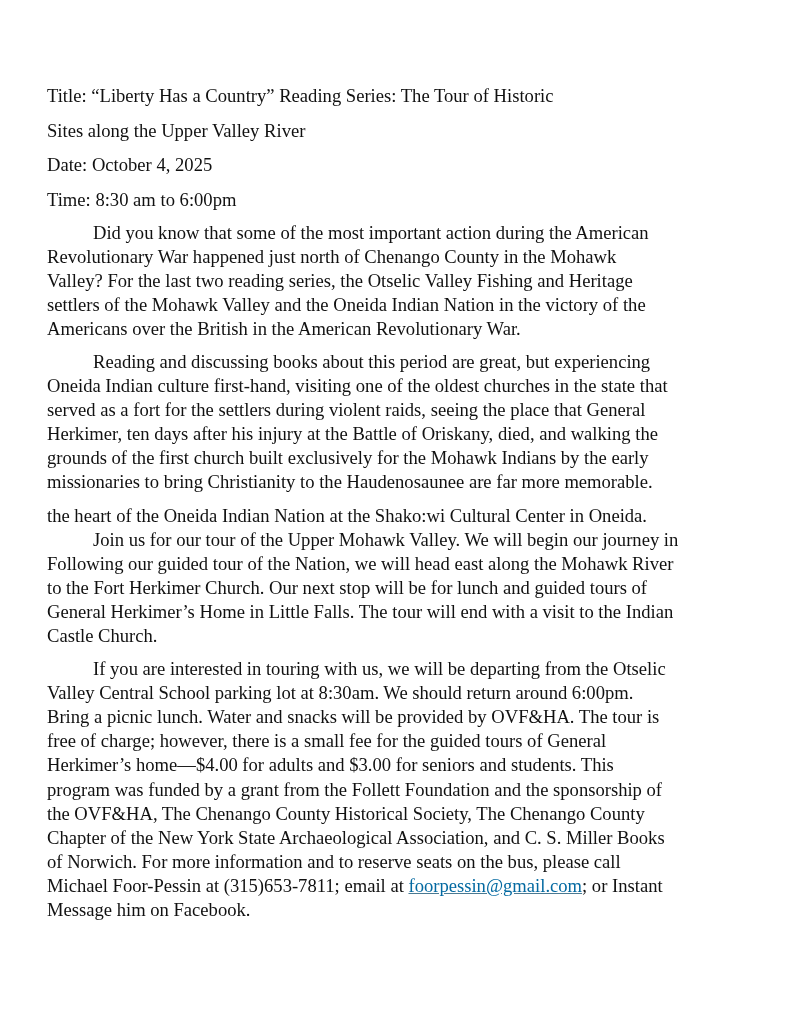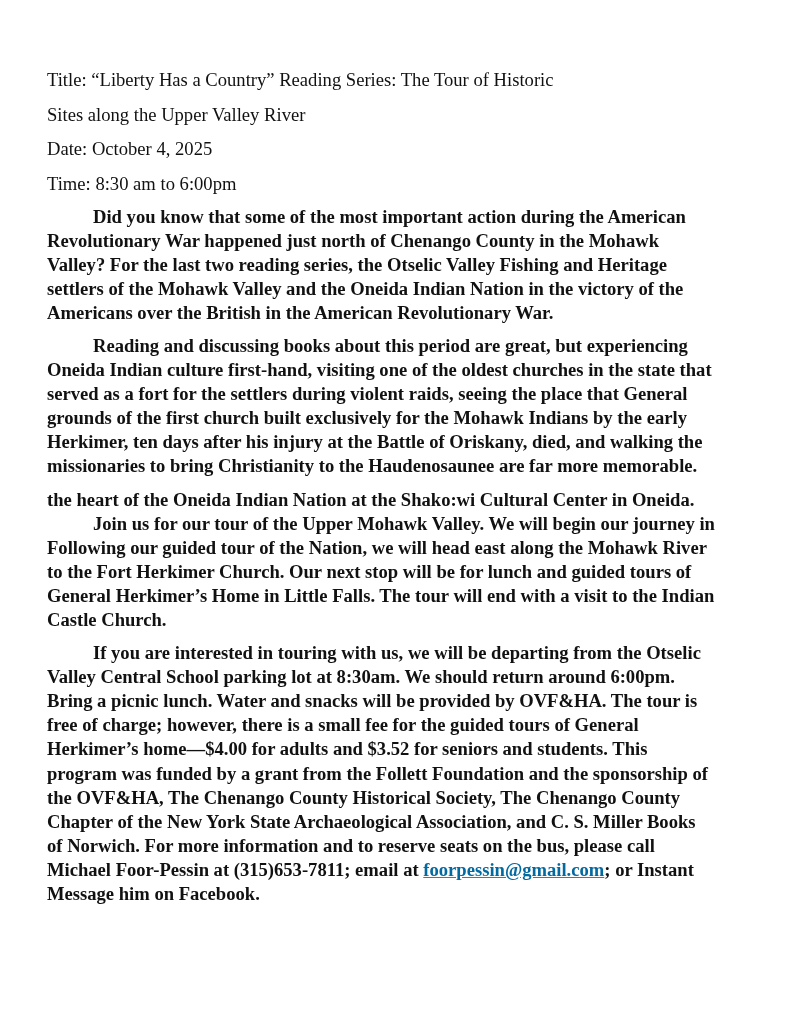--- a/index.html
+++ b/index.html
@@ -12,39 +12,39 @@
       height: 1024px;
       overflow: hidden;
       font-family: "Liberation Serif", "DejaVu Serif", serif;
       color: #111111;
     }
     .page {
       position: relative;
       padding: 69px 30px 0 47px;
       box-sizing: border-box;
       width: 644px;
+      margin-top: 16px;
     }
     .meta-line {
       font-size: 18.6px;
       line-height: 22px;
       margin: 0 0 12.5px 0;
       white-space: nowrap;
     }
     .para {
       font-size: 18.6px;
       line-height: 24.1px;
       margin: 0 0 9px 0;
       text-indent: 46px;
       width: 700px;
     }
     .line {
       display: block;
       white-space: nowrap;
       text-indent: 0;
-      font-weight: bold;
     }
     .line.first {
       padding-left: 46px;
     }
     a.email-link {
       color: #0369a1;
       text-decoration: underline;
       text-decoration-color: #4a7a93;
     }
   </style>
@@ -63,40 +63,40 @@
     <span class="line">Revolutionary War happened just north of Chenango County in the Mohawk</span>
     <span class="line">Valley? For the last two reading series, the Otselic Valley Fishing and Heritage</span>
     <span class="line">settlers of the Mohawk Valley and the Oneida Indian Nation in the victory of the</span>
     <span class="line">Americans over the British in the American Revolutionary War.</span>
   </div>
 
   <div class="para" style="text-indent:0;">
     <span class="line first">Reading and discussing books about this period are great, but experiencing</span>
     <span class="line">Oneida Indian culture first-hand, visiting one of the oldest churches in the state that</span>
     <span class="line">served as a fort for the settlers during violent raids, seeing the place that General</span>
+    <span class="line">Herkimer, ten days after his injury at the Battle of Oriskany, died, and walking the</span>
     <span class="line">grounds of the first church built exclusively for the Mohawk Indians by the early</span>
-    <span class="line">Herkimer, ten days after his injury at the Battle of Oriskany, died, and walking the</span>
     <span class="line">missionaries to bring Christianity to the Haudenosaunee are far more memorable.</span>
   </div>
 
   <div class="para" style="text-indent:0;">
     <span class="line">the heart of the Oneida Indian Nation at the Shako:wi Cultural Center in Oneida.</span>
     <span class="line first">Join us for our tour of the Upper Mohawk Valley. We will begin our journey in</span>
     <span class="line">Following our guided tour of the Nation, we will head east along the Mohawk River</span>
     <span class="line">to the Fort Herkimer Church. Our next stop will be for lunch and guided tours of</span>
     <span class="line">General Herkimer’s Home in Little Falls. The tour will end with a visit to the Indian</span>
     <span class="line">Castle Church.</span>
   </div>
 
   <div class="para" style="text-indent:0;">
     <span class="line first">If you are interested in touring with us, we will be departing from the Otselic</span>
     <span class="line">Valley Central School parking lot at 8:30am. We should return around 6:00pm.</span>
     <span class="line">Bring a picnic lunch. Water and snacks will be provided by OVF&amp;HA. The tour is</span>
     <span class="line">free of charge; however, there is a small fee for the guided tours of General</span>
-    <span class="line">Herkimer’s home—$4.00 for adults and $3.52 for seniors and students. This</span>
+    <span class="line">Herkimer’s home—$4.00 for adults and $3.00 for seniors and students. This</span>
     <span class="line">program was funded by a grant from the Follett Foundation and the sponsorship of</span>
     <span class="line">the OVF&amp;HA, The Chenango County Historical Society, The Chenango County</span>
     <span class="line">Chapter of the New York State Archaeological Association, and C. S. Miller Books</span>
     <span class="line">of Norwich. For more information and to reserve seats on the bus, please call</span>
     <span class="line"><span>Michael Foor-Pessin at (315)653-7811; email at </span><a class="email-link">foorpessin@gmail.com</a><span>; or Instant</span></span>
     <span class="line">Message him on Facebook.</span>
   </div>
 
 </div>
 

